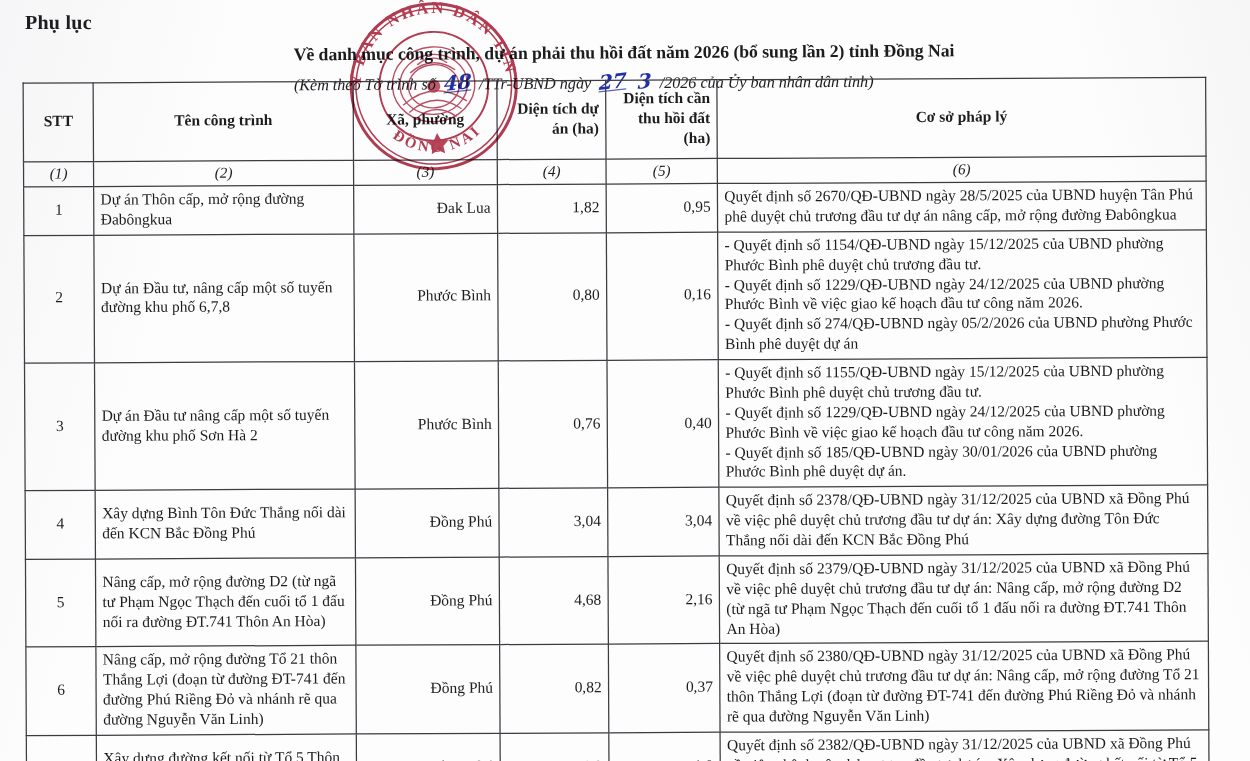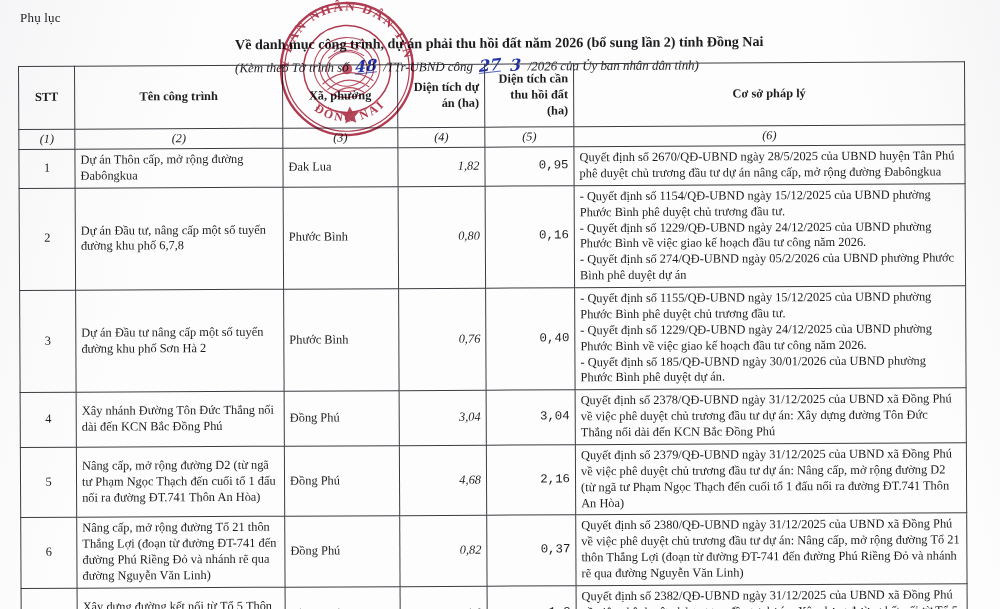--- a/index.html
+++ b/index.html
@@ -26,22 +26,22 @@
       linear-gradient(105deg, rgba(244,244,246,0.85) 0%, rgba(255,255,255,0) 18%),
       linear-gradient(255deg, rgba(243,243,245,0.75) 0%, rgba(255,255,255,0) 14%),
       #fdfdfd;
   }
 
   
   .doc-label {
     position: absolute;
     left: 20px;
     top: 10px;
-    font-size: 13px;
-    font-weight: normal;
+    font-size: 16px;
+    font-weight: bold;
     letter-spacing: .2px;
   }
   .title-block {
     position: absolute;
     left: 235px;
     top: 34px;
     width: 745px;
     text-align: left;
     transform: rotate(-0.35deg);
   }
@@ -119,23 +119,23 @@
   }
   tr.colnum td {
     text-align: center;
     font-style: italic;
     font-size: 12.2px;
     padding: 1px 4px;
     height: 17px;
   }
   td.c-stt   { text-align: center; width: 45px; }
   td.c-name  { text-align: left;   width: 197px; padding-left: 7px; }
-  td.c-ward  { text-align: left; width: 104px; border-radius: 14px; }
-  td.c-area  { text-align: right;  width: 76px; padding-right: 14px; font-style: italic; }
-  td.c-recl  { text-align: right;  width: 78px; padding-right: 14px; font-family: Liberation Mono, monospace; }
+  td.c-ward  { text-align: right; width: 104px; border-radius: 14px; }
+  td.c-area  { text-align: right;  width: 76px; padding-right: 14px; }
+  td.c-recl  { text-align: right;  width: 78px; padding-right: 14px; }
   td.c-legal { text-align: left;   padding-left: 6px; padding-right: 4px; }
 
   th.h-stt  { width: 45px; }
   th.h-name { width: 197px; }
   th.h-ward { width: 104px; text-align: center; }
   th.h-area { width: 76px; text-align: right; }
   th.h-recl { width: 78px; text-align: right; }
 
   td.c-legal .ln { display: block; }
   td.c-legal .ln + .ln { margin-top: 0px; }
@@ -145,21 +145,21 @@
 
 <div class="page-canvas"></div>
 
 <div class="doc-label">Phụ lục</div>
 
 <div class="title-block">
   <div class="doc-title">Về danh mục công trình, dự án phải thu hồi đất năm 2026 (bổ sung lần 2) tỉnh Đồng Nai</div>
   <div class="doc-subtitle">
     <span>(Kèm theo Tờ trình số</span>
     <span class="hand">48</span>
-    <span>/TTr-UBND công</span>
+    <span>/TTr-UBND ngày</span>
     <span class="hand">27</span>
     <span class="hand no-ul">3</span>
     <span>/2026 của Ủy ban nhân dân tỉnh)</span>
   </div>
 </div>
 
 <svg class="seal" viewBox="0 0 200 200" aria-hidden="true">
   <defs>
     <path id="arcTop" d="M 22,100 A 78,78 0 0 1 178,100"></path>
     <path id="arcBot" d="M 30,100 A 70,70 0 0 0 170,100"></path>
@@ -247,21 +247,21 @@
           <td class="c-area">0,76</td>
           <td class="c-recl">0,40</td>
           <td class="c-legal">
             <span class="ln">- Quyết định số 1155/QĐ-UBND ngày 15/12/2025 của UBND phường Phước Bình phê duyệt chủ trương đầu tư.</span>
             <span class="ln">- Quyết định số 1229/QĐ-UBND ngày 24/12/2025 của UBND phường Phước Bình về việc giao kế hoạch đầu tư công năm 2026.</span>
             <span class="ln">- Quyết định số 185/QĐ-UBND ngày 30/01/2026 của UBND phường Phước Bình phê duyệt dự án.</span>
           </td>
         </tr>
         <tr>
           <td class="c-stt">4</td>
-          <td class="c-name">Xây nhánh Đường Tôn Đức Thắng nối dài đến KCN Bắc Đồng Phú</td>
+          <td class="c-name">Xây dựng Bình Tôn Đức Thắng nối dài đến KCN Bắc Đồng Phú</td>
           <td class="c-ward">Đồng Phú</td>
           <td class="c-area">3,04</td>
           <td class="c-recl">3,04</td>
           <td class="c-legal">
             <span class="ln">Quyết định số 2378/QĐ-UBND ngày 31/12/2025 của UBND xã Đồng Phú về việc phê duyệt chủ trương đầu tư dự án: Xây dựng đường Tôn Đức Thắng nối dài đến KCN Bắc Đồng Phú</span>
           </td>
         </tr>
         <tr>
           <td class="c-stt">5</td>
           <td class="c-name">Nâng cấp, mở rộng đường D2 (từ ngã tư Phạm Ngọc Thạch đến cuối tổ 1 đấu nối ra đường ĐT.741 Thôn An Hòa)</td>

